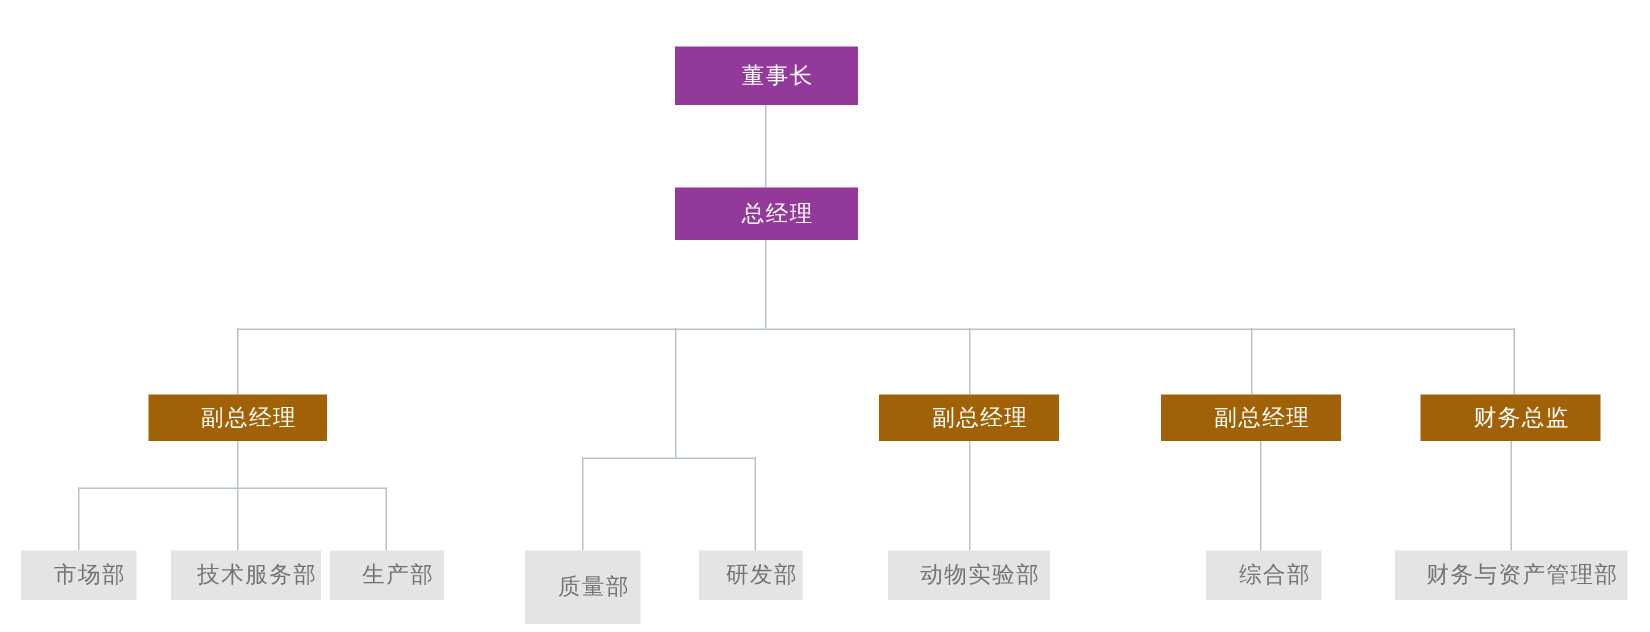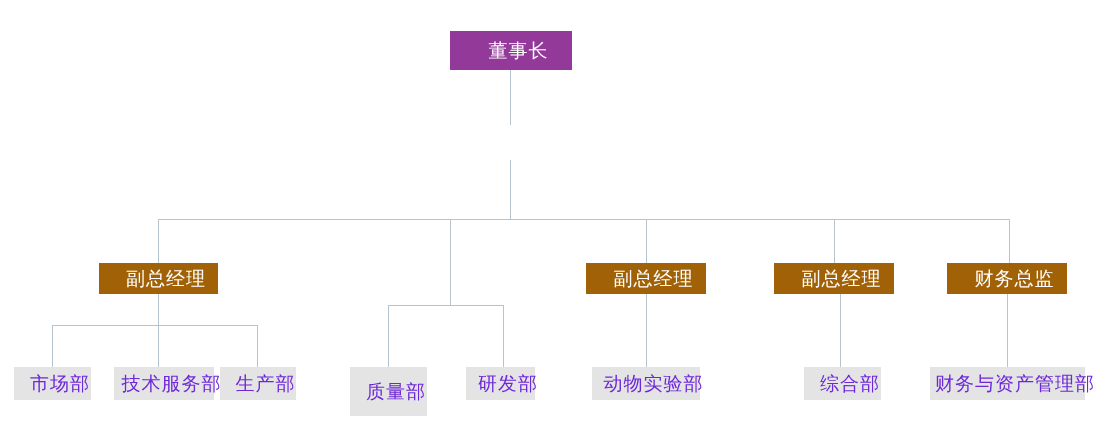--- a/index.html
+++ b/index.html
@@ -16,39 +16,39 @@
     height: 421px;
     background: #ffffff;
     overflow: hidden;
   }
   .node {
     position: absolute;
     box-sizing: border-box;
     display: flex;
     align-items: center;
     justify-content: center;
-    font-size: 19px;
+    font-size: 15px;
     line-height: 1;
     letter-spacing: 1px;
     white-space: nowrap;
     z-index: 3;
     padding-left: 15px;
   }
   .node.level-0,
   .node.level-1 {
     background: #93399a;
     color: #ffffff;
   }
   .node.level-2 {
     background: #a16207;
     color: #ffffff;
   }
   .node.level-3 {
     background: #e4e4e4;
-    color: #6d28d9;
+    color: #737373;
   }
   .connector {
     position: absolute;
     background: #b6c4cf;
     z-index: 1;
   }
   .connector.v { width: 1px; }
   .connector.h { height: 1px; }
 </style>
 </head>
@@ -77,20 +77,21 @@
   <div class="connector h" style="left:388px; top:305px; width:116px;"></div>
   <div class="connector v" style="left:388px; top:305px; height:62px;"></div>
   <div class="connector v" style="left:503px; top:305px; height:62px;"></div>
 
   <div class="connector v" style="left:646px; top:294px; height:73px;"></div>
   <div class="connector v" style="left:840px; top:294px; height:73px;"></div>
   <div class="connector v" style="left:1007px; top:294px; height:73px;"></div>
 
   <div class="node level-0" style="left:450px; top:31px; width:122px; height:39px;">董事长</div>
 
+  <div class="node level-1" style="left:450px; top:125px; width:122px; height:35px;">总经理</div>
 
   <div class="node level-2" style="left:99px; top:263px; width:119px; height:31px;">副总经理</div>
 
   <div class="node level-2" style="left:586px; top:263px; width:120px; height:31px;">副总经理</div>
 
   <div class="node level-2" style="left:774px; top:263px; width:120px; height:31px;">副总经理</div>
 
   <div class="node level-2" style="left:947px; top:263px; width:120px; height:31px;">财务总监</div>
 
   <div class="node level-3" style="left:14px; top:367px; width:77px; height:33px;">市场部</div>

